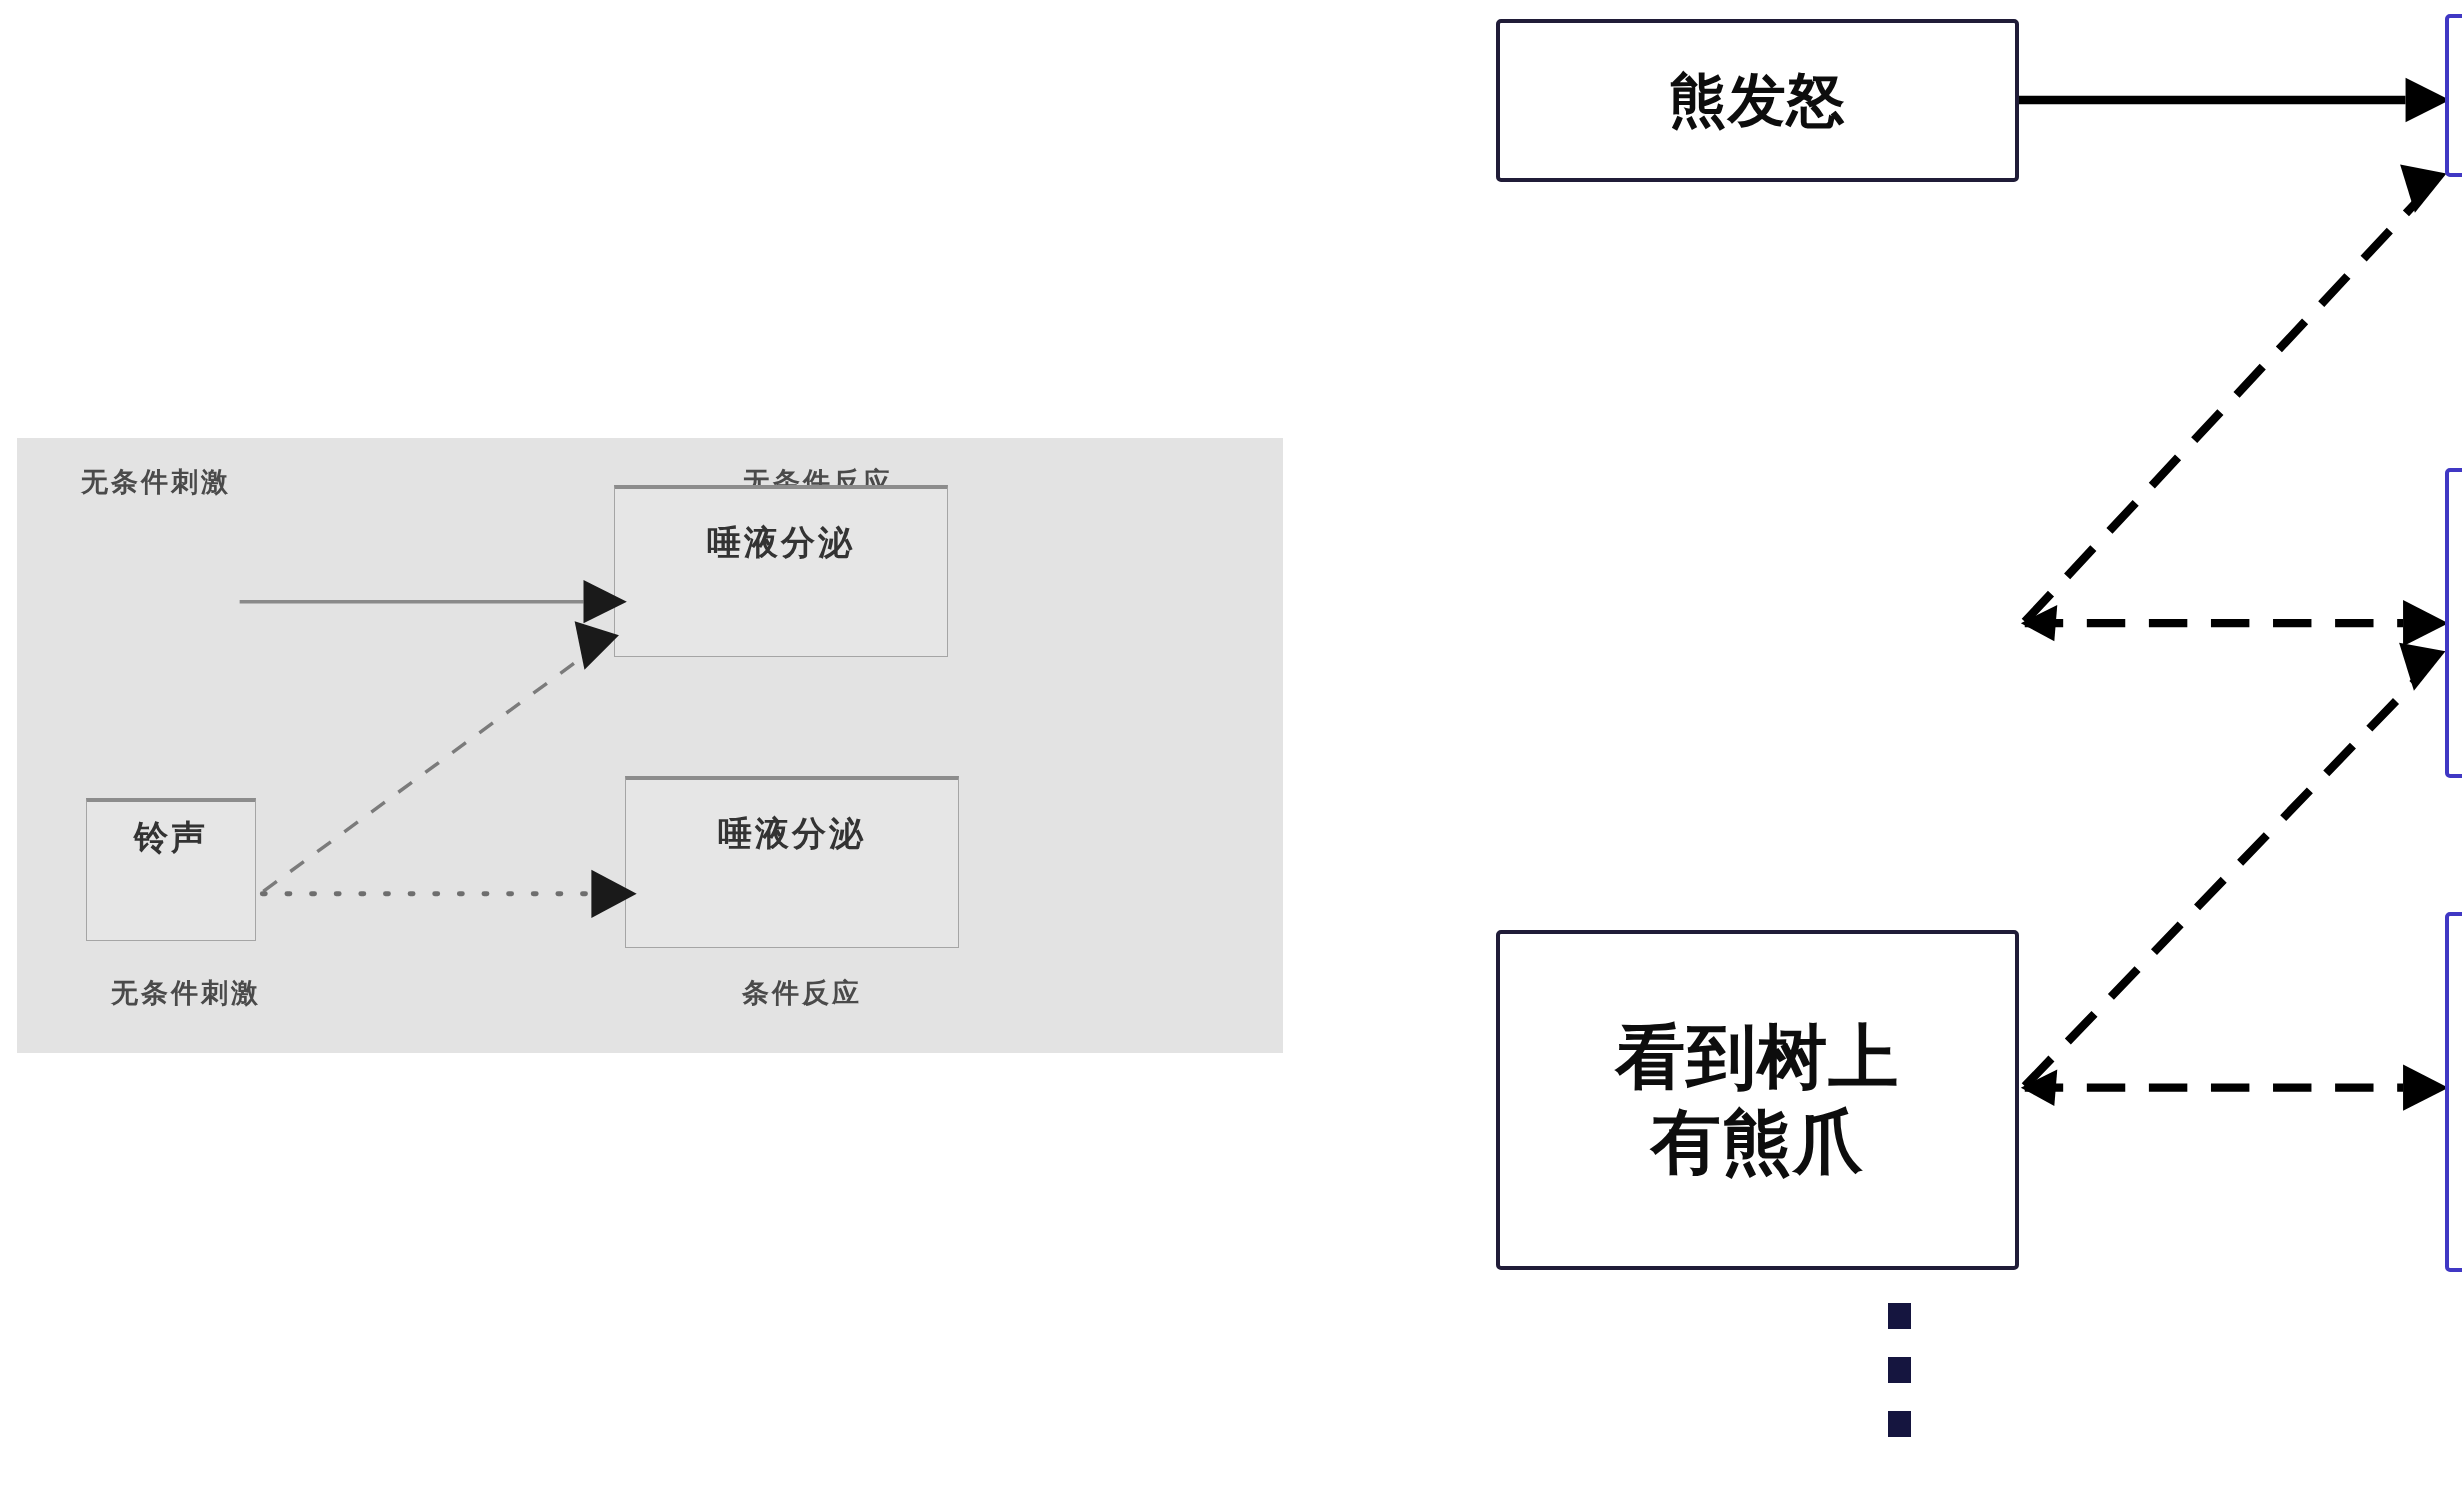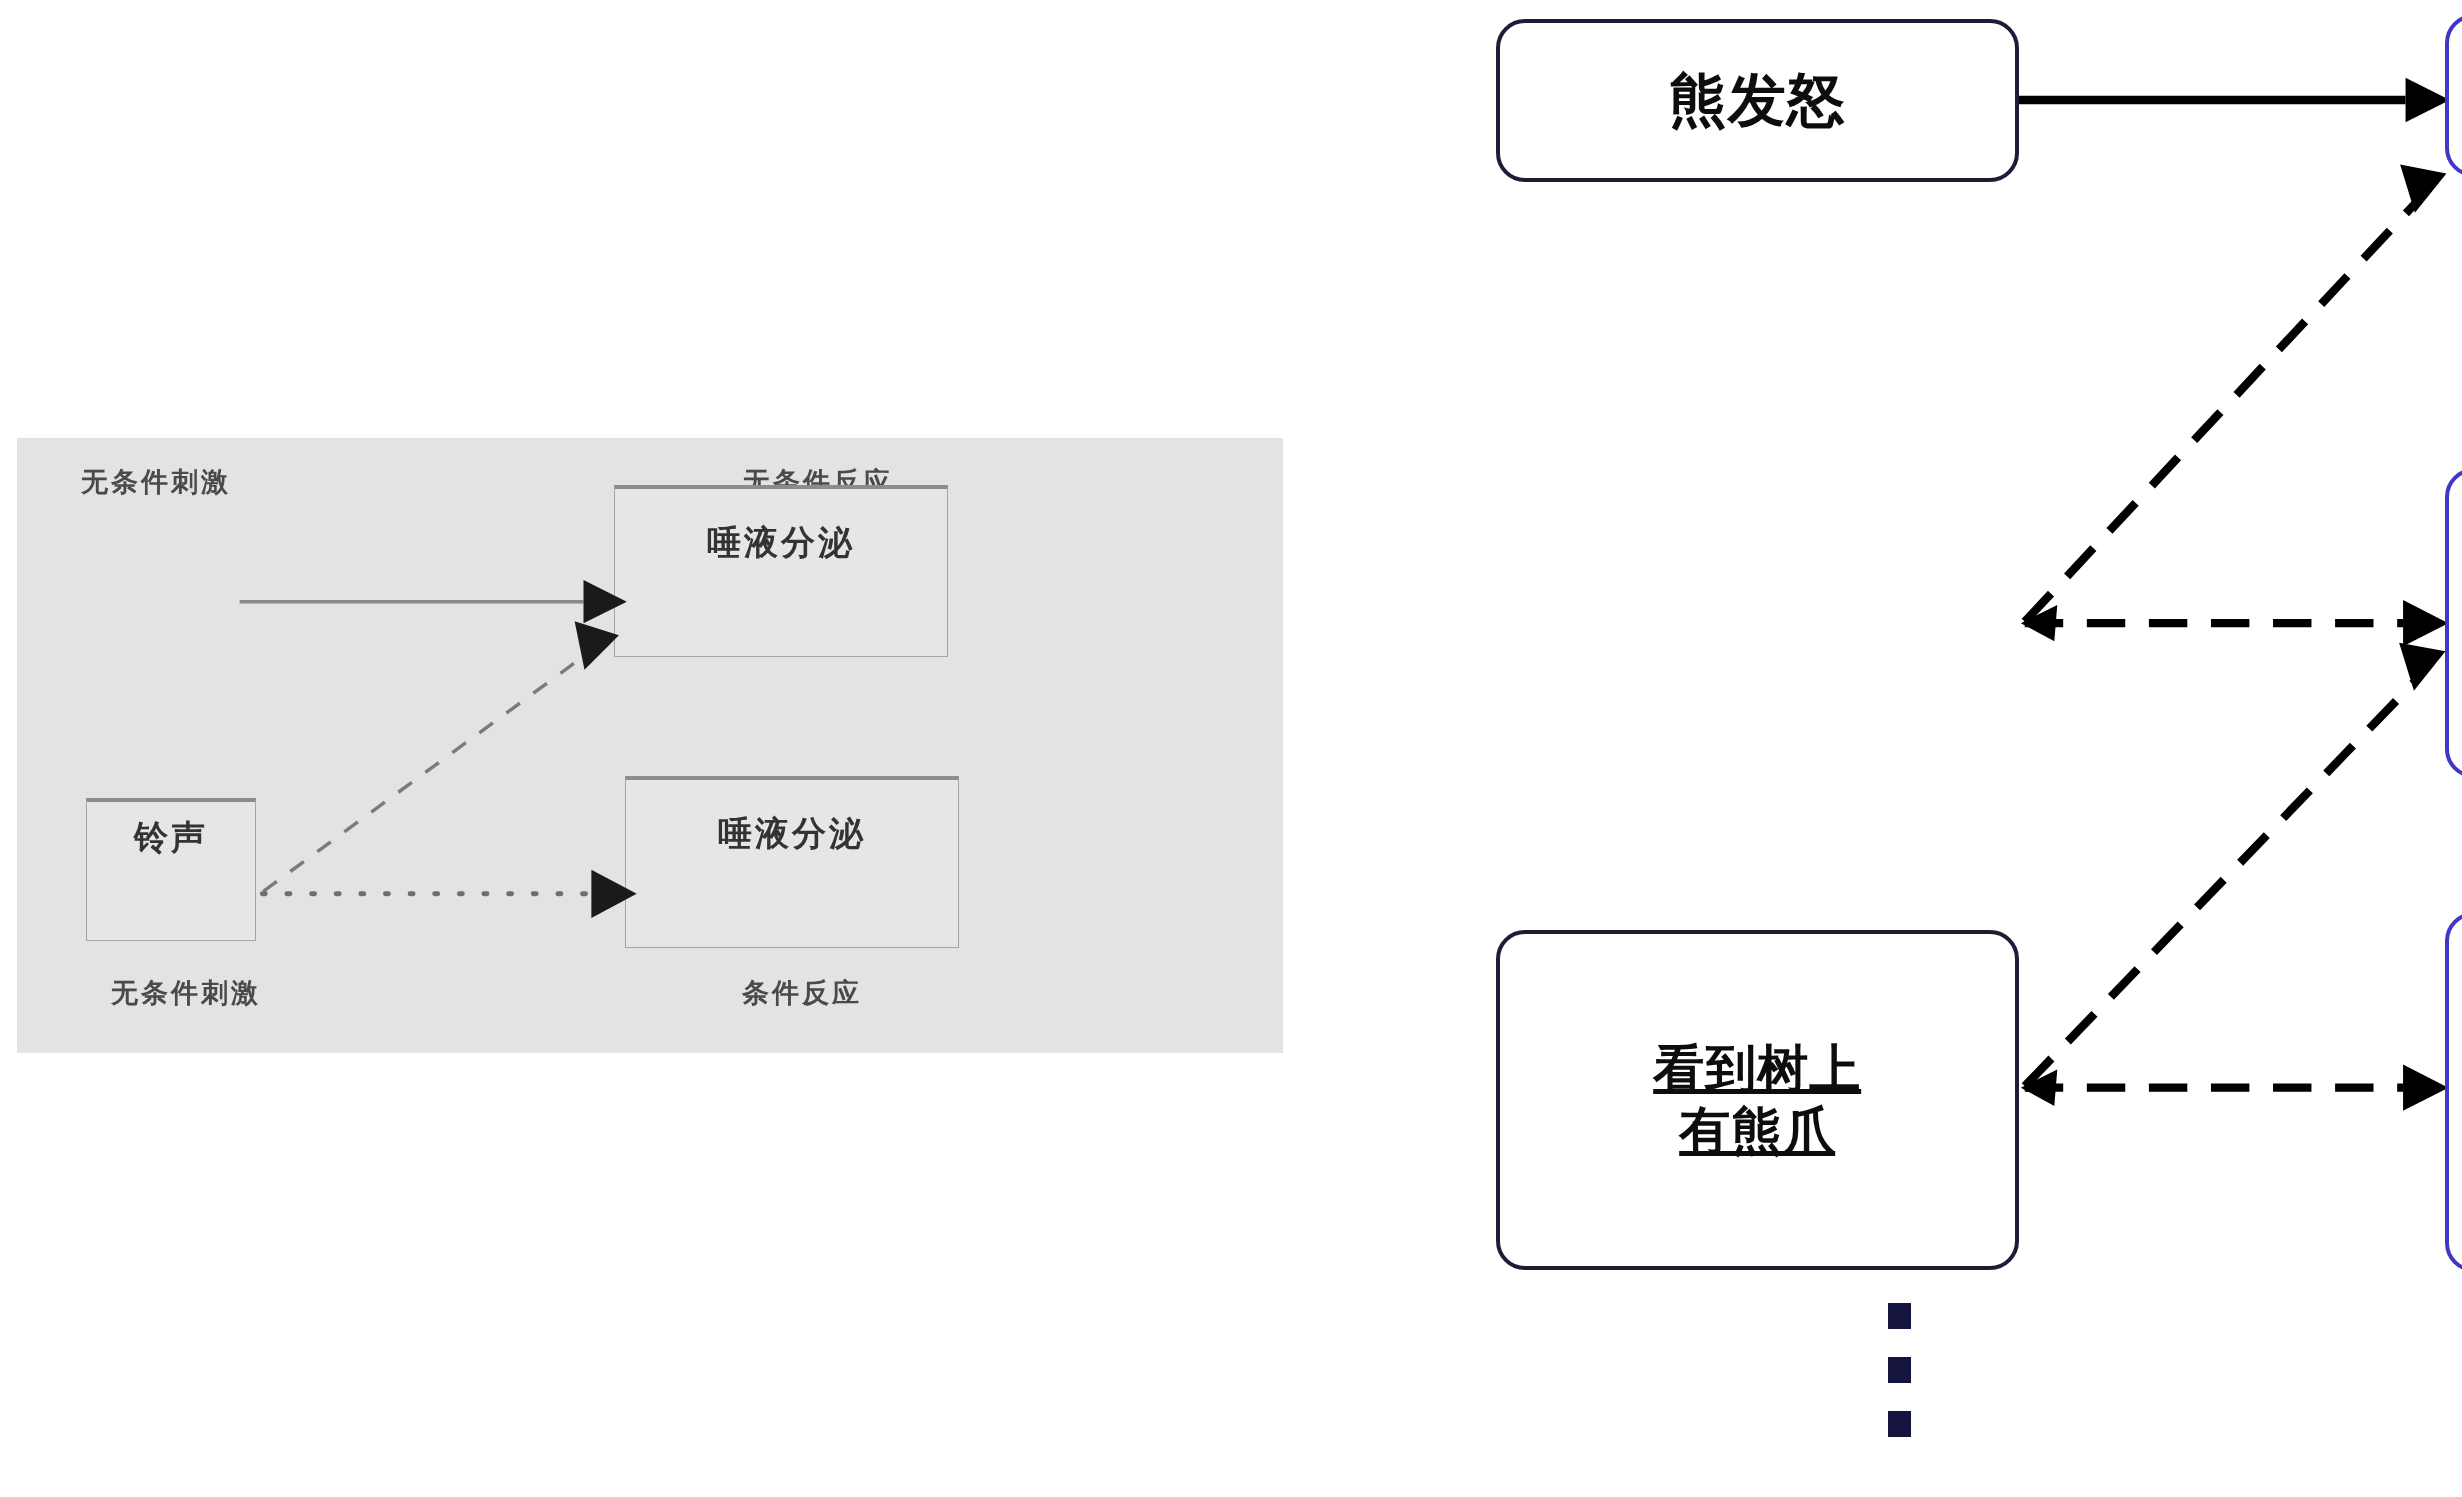--- a/index.html
+++ b/index.html
@@ -41,33 +41,33 @@
   .cc-box.sal2  {left:608px;top:338px;width:334px;height:172px;}
   .cc-box.sal1 span,.cc-box.sal2 span{margin-top:31px;}
 
   .cc-svg{position:absolute;left:0;top:0;width:1266px;height:615px;overflow:visible;}
 
   
   .rl{position:absolute;left:1477px;top:0;width:1829px;height:1498px;}
 
   .node{
     position:absolute;background:#ffffff;box-sizing:border-box;
-    border-radius:29px;
+    border-radius:5px;
     display:flex;align-items:center;justify-content:center;text-align:center;
     z-index:3;
   }
   .node.dark{border:4.4px solid #201c38;}
   .node.blue{border:4.4px solid #4038c4;}
 
   .node .cn{
     font-family:"DejaVu Sans","Liberation Sans",sans-serif;
     font-weight:700;color:#0d0d0d;font-size:58px;line-height:1.25;
     letter-spacing:1px;white-space:pre-line;
   }
-  .node .cn.two{font-size:51px;line-height:1.22;text-decoration:underline;}
+  .node .cn.two{font-size:70px;line-height:1.22;}
 
   
   #n-bear-angry {left:18.7px;  top:18.7px;   width:523px;height:163px;}
   #n-see-bear   {left:18.7px;  top:468px;  width:523px;height:310px;}
   #n-claw       {left:18.7px;  top:930px; width:523px;height:340px;}
   #n-reward     {left:968px;top:13.8px;   width:523px;height:163px;}
   #n-vsp        {left:968px;top:468px;  width:523px;height:310px;}
   #n-vs         {left:968px;top:912px; width:523px;height:360px;}
 
   .rl-svg{position:absolute;left:0;top:0;width:1829px;height:1498px;overflow:visible;z-index:2;}

